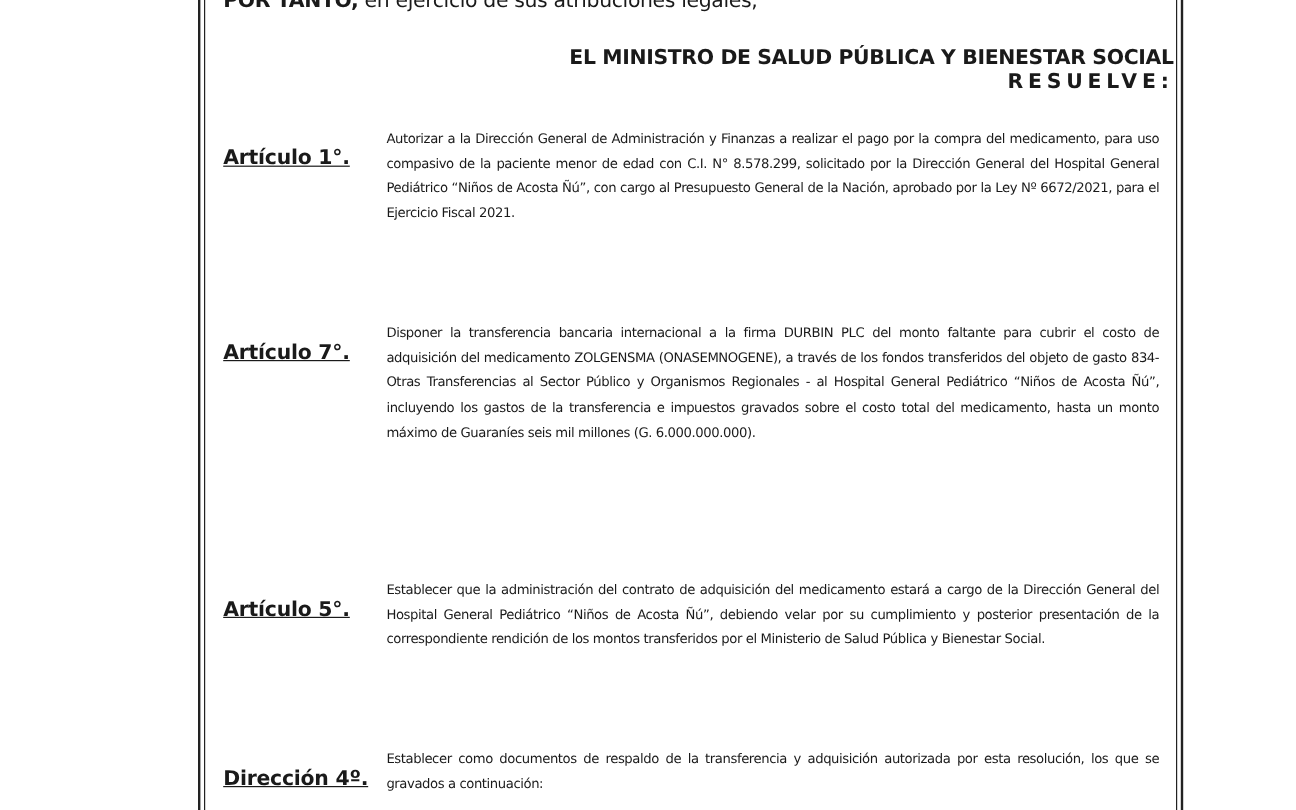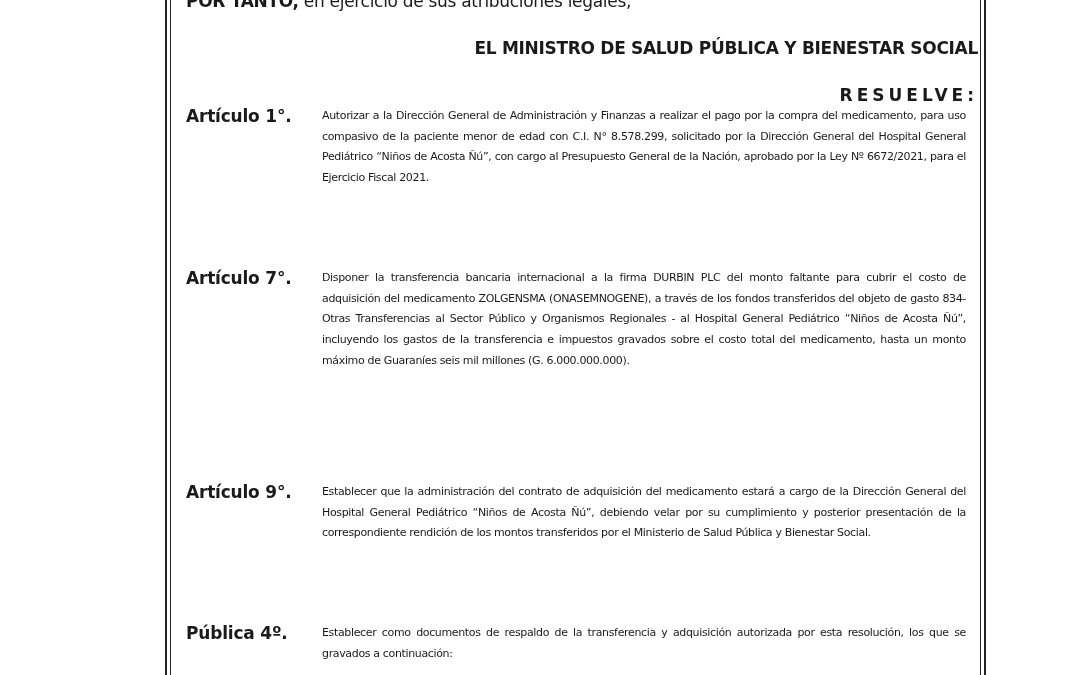--- a/index.html
+++ b/index.html
@@ -21,27 +21,27 @@
   .top-line {
     position: absolute; left: 186px; top: -9px;
     font-size: 17px; letter-spacing: -0.3px; white-space: nowrap;
   }
   .top-line b { font-weight: bold; }
   .heading {
     position: absolute; left: 170px; width: 808px; text-align: right;
     font-weight: bold; font-size: 17px; letter-spacing: -0.3px;
   }
   .h1 { top: 38px; }
-  .h2 { top: 58px; letter-spacing: 4px; margin-top: 27px; }
+  .h2 { top: 58px; letter-spacing: 4px; }
   .article {
     position: absolute; left: 186px; width: 780px;
   }
   .art-label {
-    position: absolute; left: 0; top: 0;
-    font-weight: bold; font-size: 17px; letter-spacing: -0.2px; white-space: nowrap;
+    position: absolute; left: 0; top: 16px;
+    font-weight: bold; font-size: 17px; letter-spacing: -0.2px; white-space: nowrap; text-decoration: underline;
   }
   .art-body {
     position: absolute; left: 136px; width: 644px;
     font-size: 11px; line-height: 20.7px; letter-spacing: -0.35px;
     text-align: justify;
   }
   .a1 { top: 106px; }
   .a2 { top: 268px; }
   .a3 { top: 482px; }
   .a4 { top: 623px; }
@@ -61,20 +61,20 @@
   <div class="art-label">Artículo 1°.</div>
   <div class="art-body">Autorizar a la Dirección General de Administración y Finanzas a realizar el pago por la compra del medicamento, para uso compasivo de la paciente menor de edad con C.I. N° 8.578.299, solicitado por la Dirección General del Hospital General Pediátrico “Niños de Acosta Ñú”, con cargo al Presupuesto General de la Nación, aprobado por la Ley Nº 6672/2021, para el Ejercicio Fiscal 2021.</div>
 </div>
 
 <div class="article a2">
   <div class="art-label">Artículo 7°.</div>
   <div class="art-body">Disponer la transferencia bancaria internacional a la firma DURBIN PLC del monto faltante para cubrir el costo de adquisición del medicamento ZOLGENSMA (ONASEMNOGENE), a través de los fondos transferidos del objeto de gasto 834- Otras Transferencias al Sector Público y Organismos Regionales - al Hospital General Pediátrico “Niños de Acosta Ñú”, incluyendo los gastos de la transferencia e impuestos gravados sobre el costo total del medicamento, hasta un monto máximo de Guaraníes seis mil millones (G. 6.000.000.000).</div>
 </div>
 
 <div class="article a3">
-  <div class="art-label">Artículo 9°.</div>
+  <div class="art-label">Artículo 5°.</div>
   <div class="art-body">Establecer que la administración del contrato de adquisición del medicamento estará a cargo de la Dirección General del Hospital General Pediátrico “Niños de Acosta Ñú”, debiendo velar por su cumplimiento y posterior presentación de la correspondiente rendición de los montos transferidos por el Ministerio de Salud Pública y Bienestar Social.</div>
 </div>
 
 <div class="article a4">
-  <div class="art-label">Pública 4º.</div>
+  <div class="art-label">Dirección 4º.</div>
   <div class="art-body">Establecer como documentos de respaldo de la transferencia y adquisición autorizada por esta resolución, los que se gravados a continuación:</div>
 </div>
 
 </body></html>

